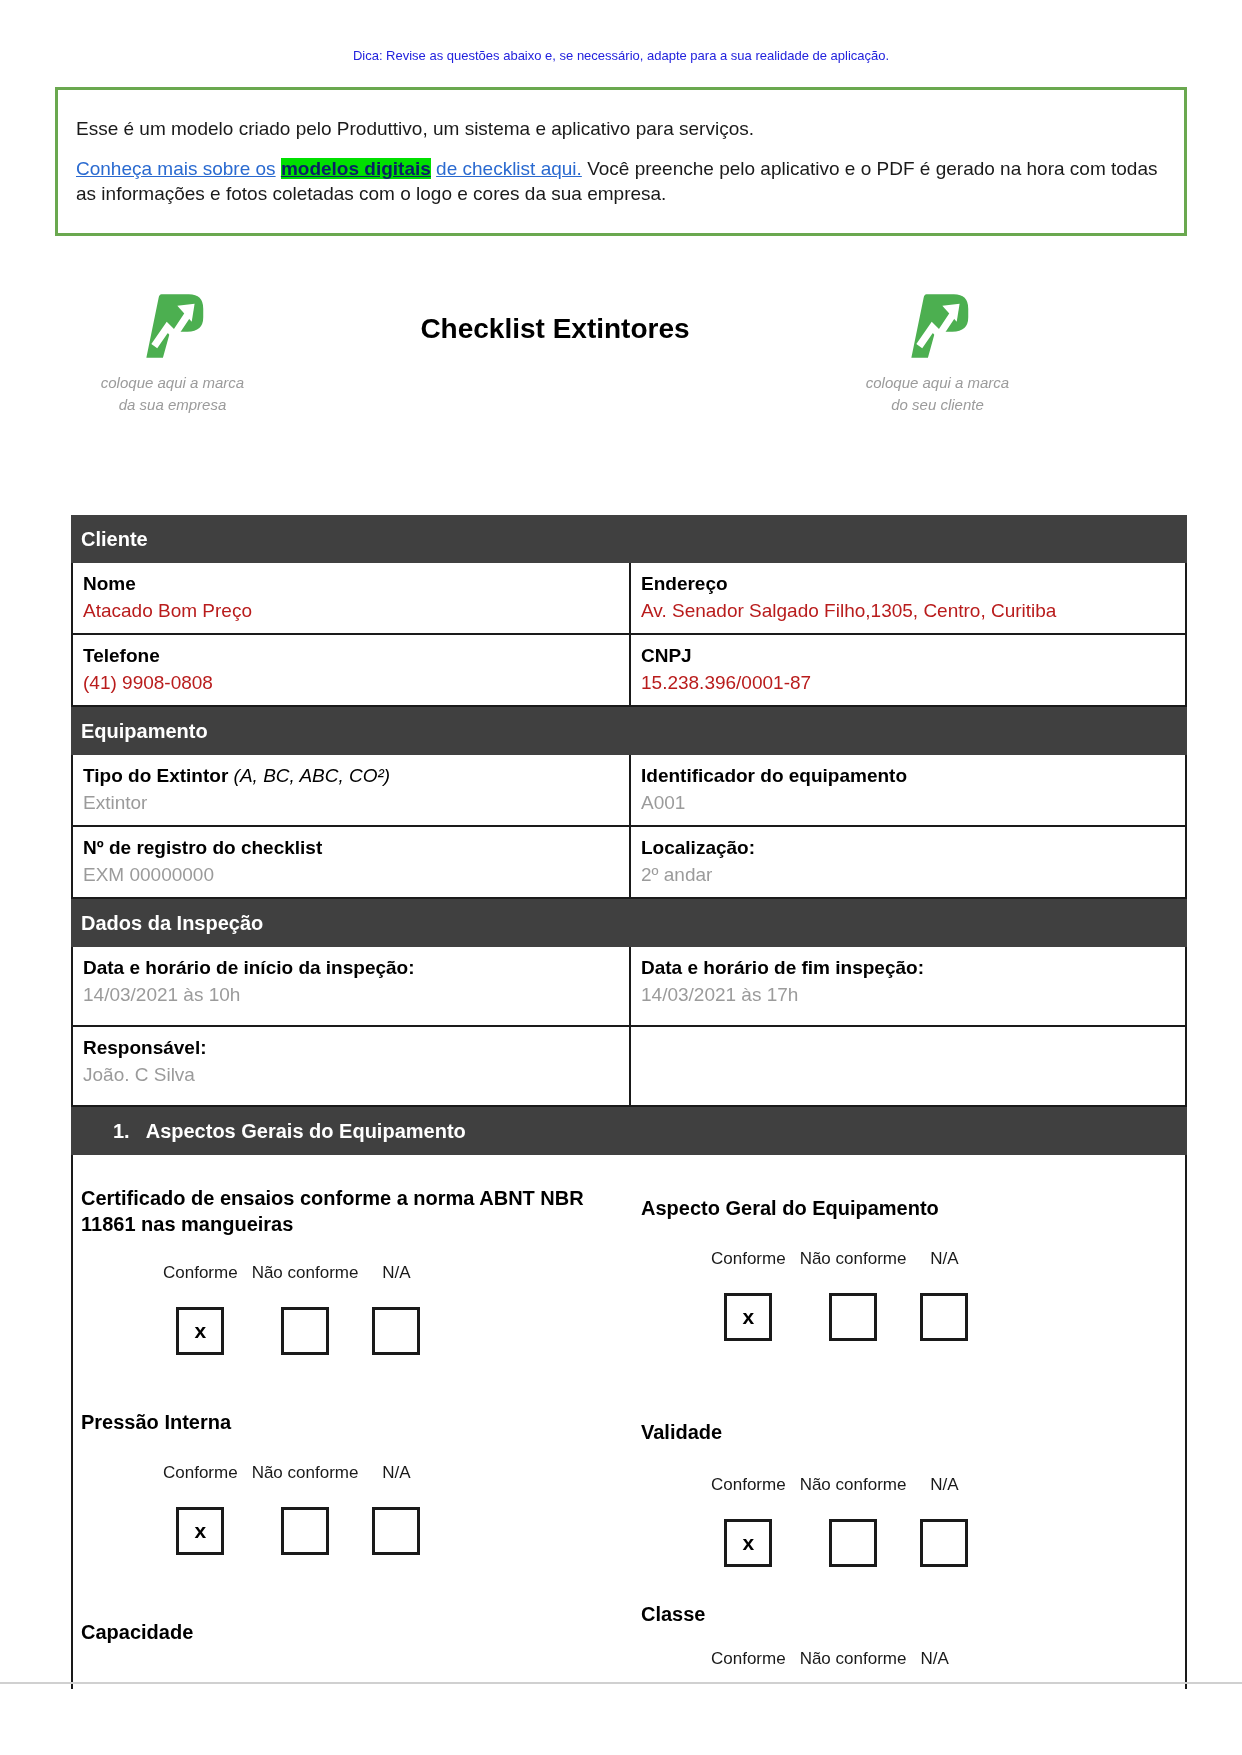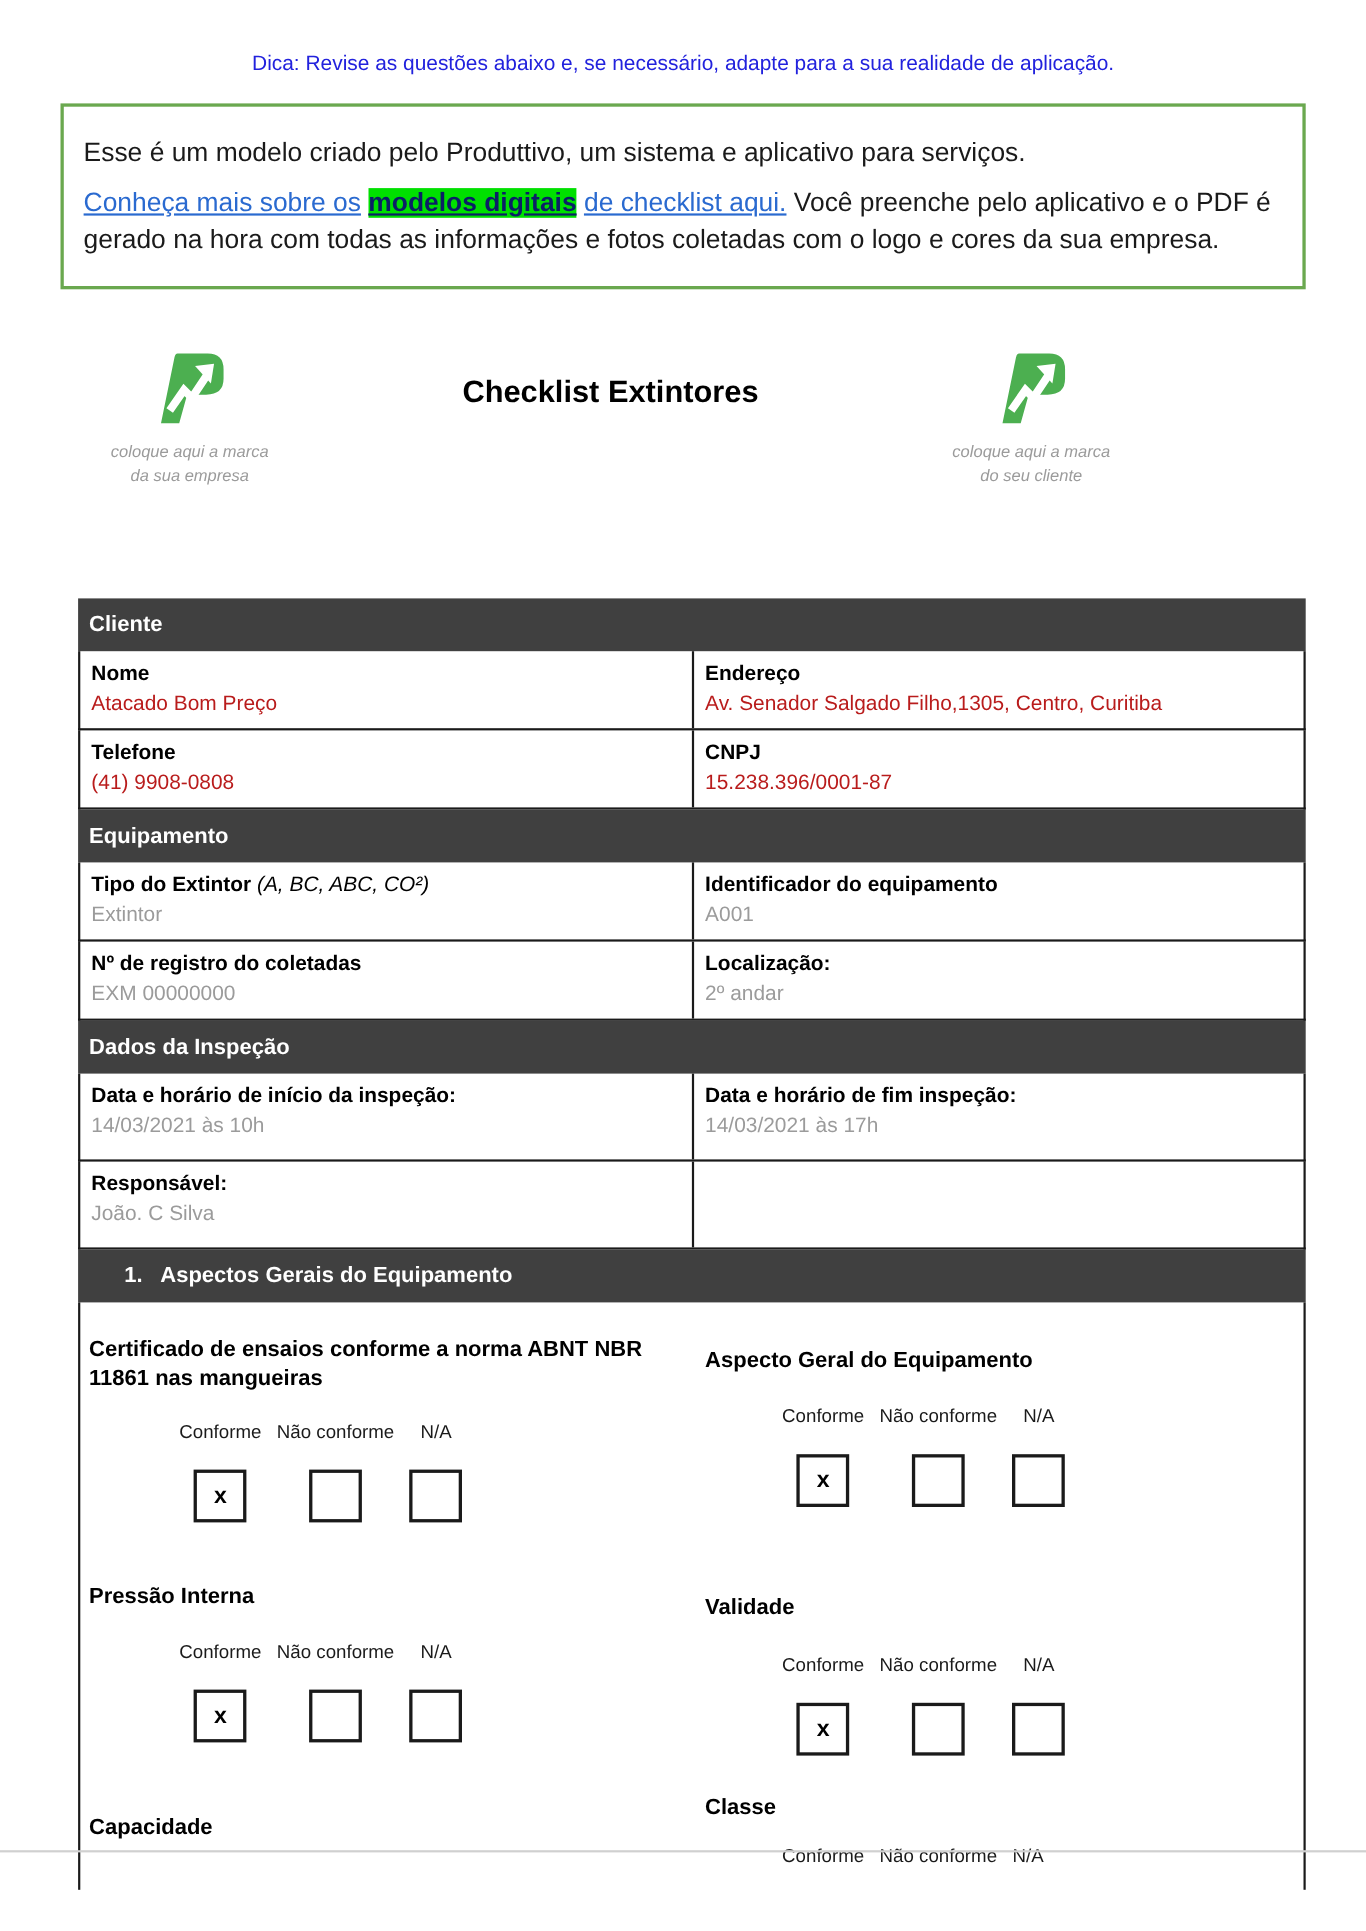--- a/index.html
+++ b/index.html
@@ -11,29 +11,29 @@
     position: relative;
     overflow: hidden;
   }
   .content { margin: 0 55px; width: 1132px; }
 
   
   .tip {
     margin-top: 48px;
     text-align: center;
     color: #2222dd;
-    font-size: 19px;
+    font-size: 13px;
   }
 
   
   .info-box {
     margin-top: 24px;
     border: 3px solid #6aa84f;
     padding: 26px 18px 12px 18px;
-    font-size: 24px;
+    font-size: 19px;
     line-height: 1.35;
   }
   .info-box p { margin-bottom: 14px; }
   .link { color: #2a6ad0; text-decoration: underline; cursor: pointer; }
   .link.highlight {
     background: #00e000;
     color: #0b1f66;
     font-weight: bold;
   }
 
@@ -216,21 +216,21 @@
         <div class="flabel"><span>Tipo do Extintor</span> <span class="hint">(A, BC, ABC, CO²)</span></div>
         <div class="fvalue muted">Extintor</div>
       </div>
       <div class="tcell">
         <div class="flabel">Identificador do equipamento</div>
         <div class="fvalue muted">A001</div>
       </div>
     </div>
     <div class="trow">
       <div class="tcell">
-        <div class="flabel">Nº de registro do coletadas</div>
+        <div class="flabel">Nº de registro do checklist</div>
         <div class="fvalue muted">EXM 00000000</div>
       </div>
       <div class="tcell">
         <div class="flabel">Localização:</div>
         <div class="fvalue muted">2º andar</div>
       </div>
     </div>
 
     <div class="bar">Dados da Inspeção</div>
     <div class="trow insp">

